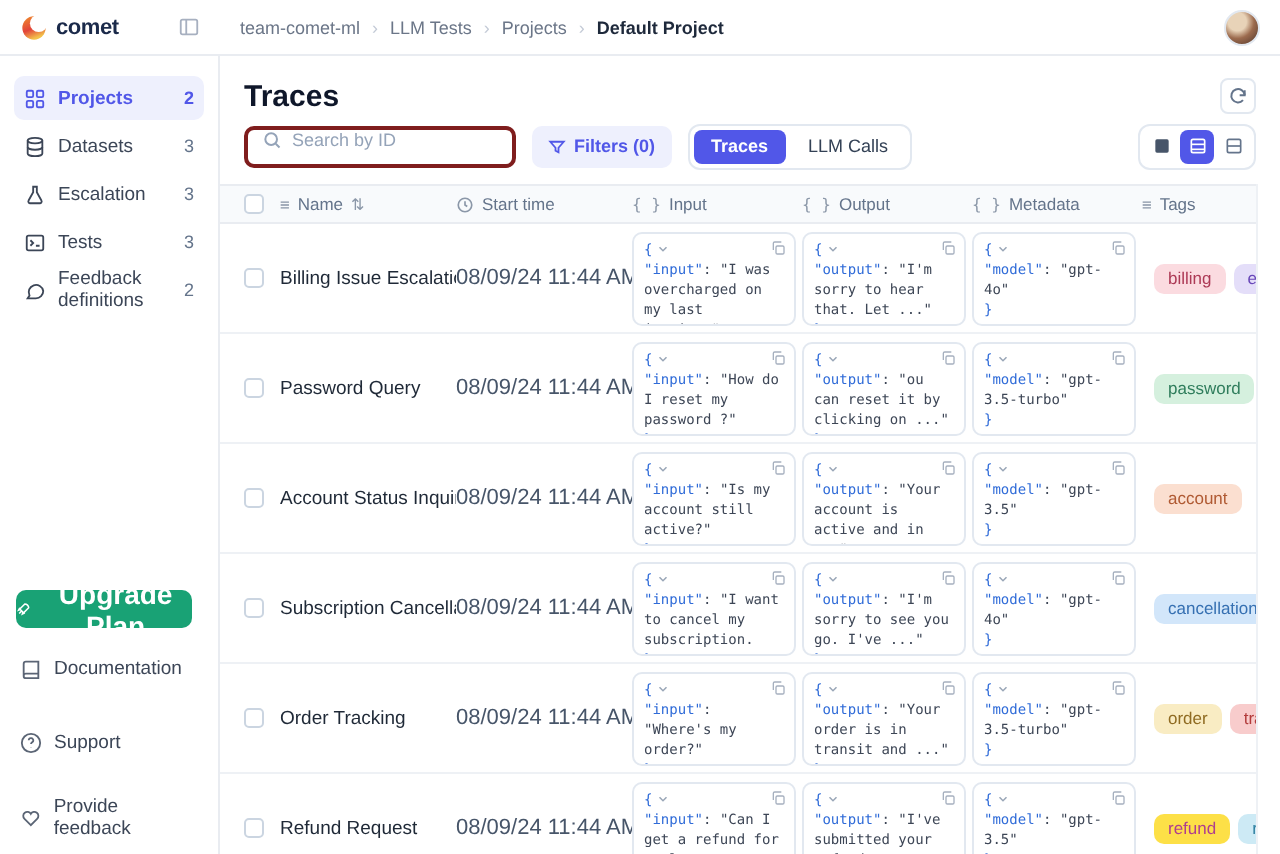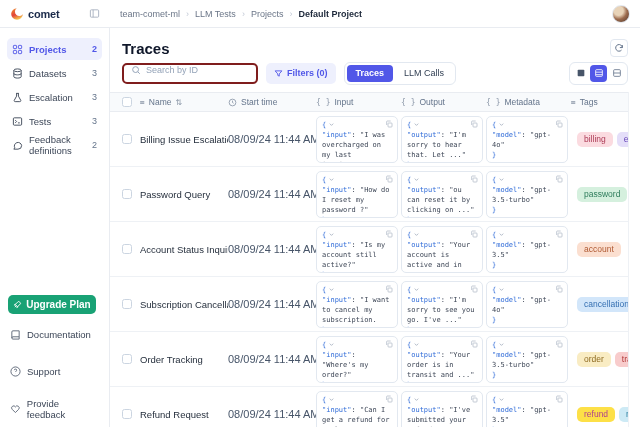--- a/index.html
+++ b/index.html
@@ -20,21 +20,21 @@
   
   .sidebar { position:absolute; top:28px; left:0; bottom:0; width:110px; background:#fff; border-right:1px solid #e9ecf1; }
   .nav { padding:10px 7px 0 7px; display:flex; flex-direction:column; gap:2px; }
   .nav-item { height:22px; display:flex; align-items:center; gap:6px; padding:0 5px; border-radius:5px; font-size:9.5px; color:#3c4657; cursor:pointer; }
   .nav-item .cnt { margin-left:auto; font-size:9px; color:#64748b; }
   .nav-item.active { background:#eef0fd; color:#5157e8; font-weight:600; }
   .nav-item.active .cnt { color:#5157e8; }
   .nav-item svg { flex:0 0 auto; }
   .sidebar-bottom { position:absolute; left:8px; right:8px; bottom:8px; }
   .upgrade-btn { height:19px; width:88px; background:#19a275; color:#fff; border:none; border-radius:5px;
-    font-size:10px; font-weight:600; display:flex; align-items:center; gap:4px; justify-content:center; cursor:pointer; font-family:inherit; }
+    font-size:14px; font-weight:600; display:flex; align-items:center; gap:4px; justify-content:center; cursor:pointer; font-family:inherit; }
   .foot-items { margin-top:10px; display:flex; flex-direction:column; gap:16px; }
   .foot-item { height:21px; display:flex; align-items:center; gap:6px; font-size:9.5px; color:#3c4657; padding:0 2px; cursor:pointer; }
 
   
   .main { position:absolute; top:28px; left:110px; right:0; bottom:0; background:#fff; }
   .title-row { margin:8px 12px 0 12px; height:24px; display:flex; align-items:center; }
   .page-title { font-size:15px; font-weight:700; color:#0f172a; }
   .refresh-btn { margin-left:auto; width:18px; height:18px; border:1px solid #e2e8f0; border-radius:4px; background:#fff; display:flex; align-items:center; justify-content:center; color:#64748b; cursor:pointer; }
 
   .toolbar { margin:2px 12px 0 12px; height:22px; display:flex; align-items:center; gap:8px; }

